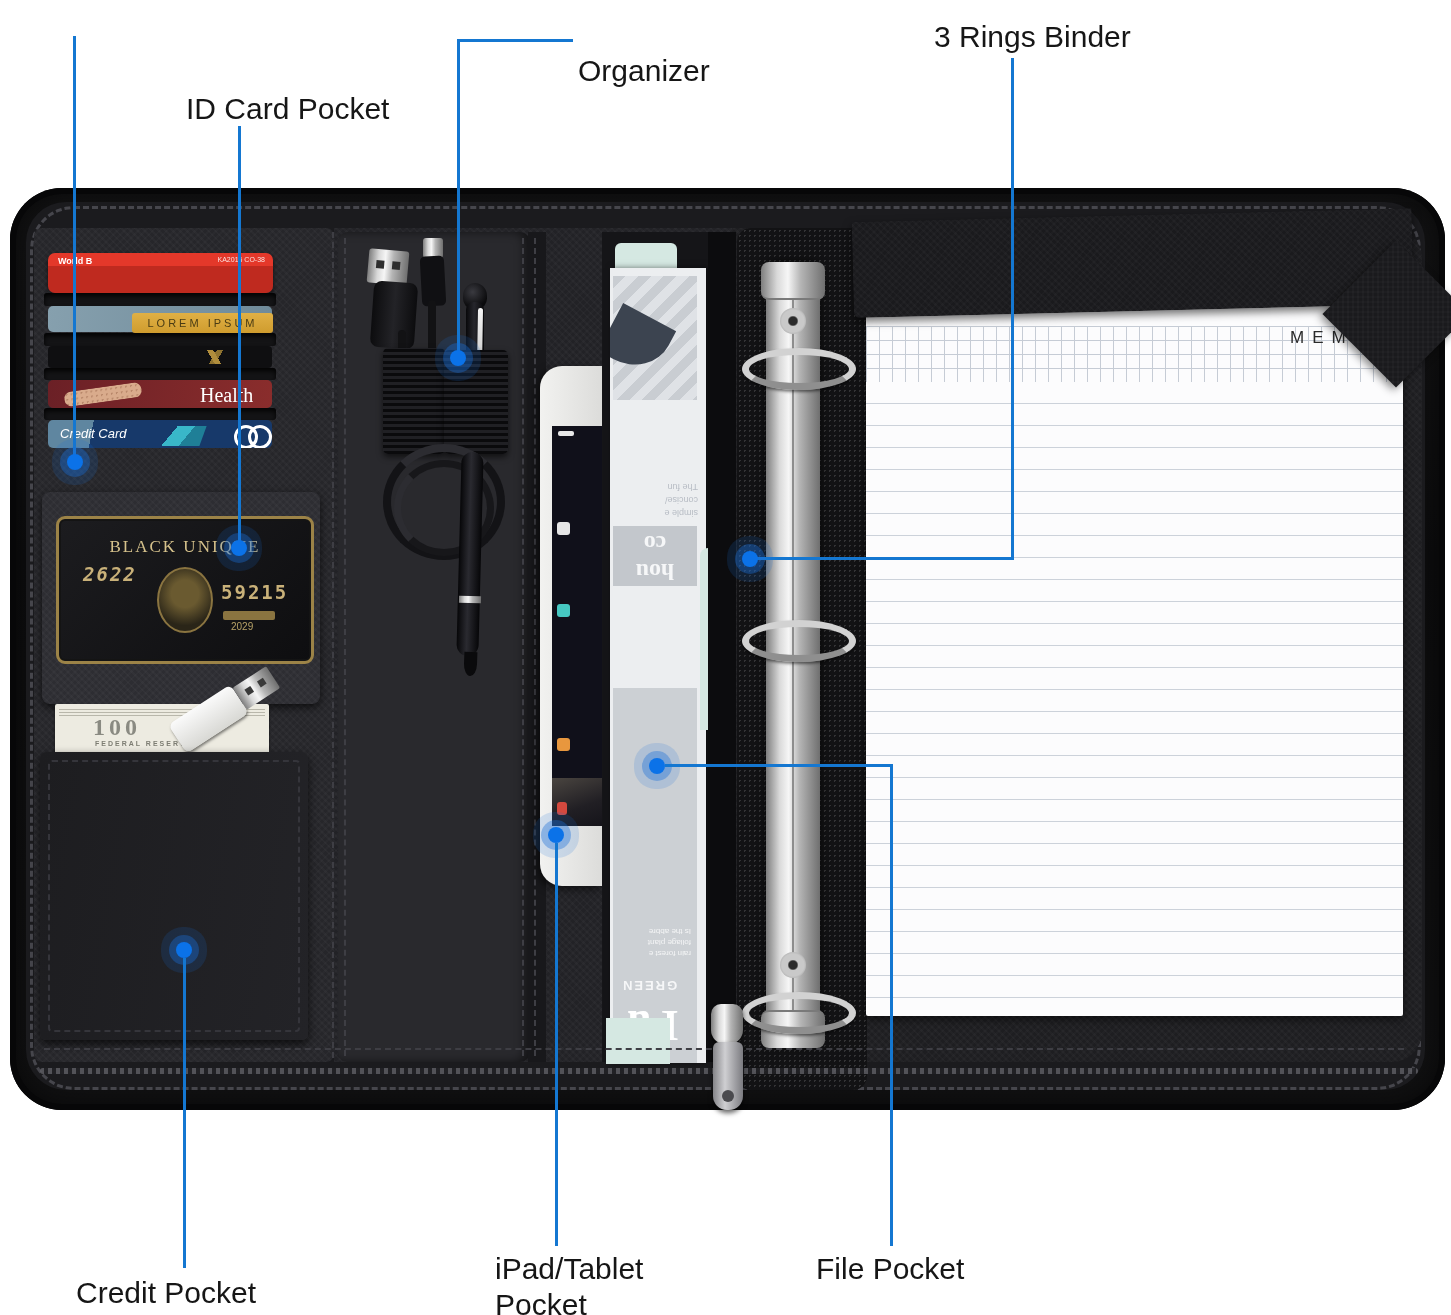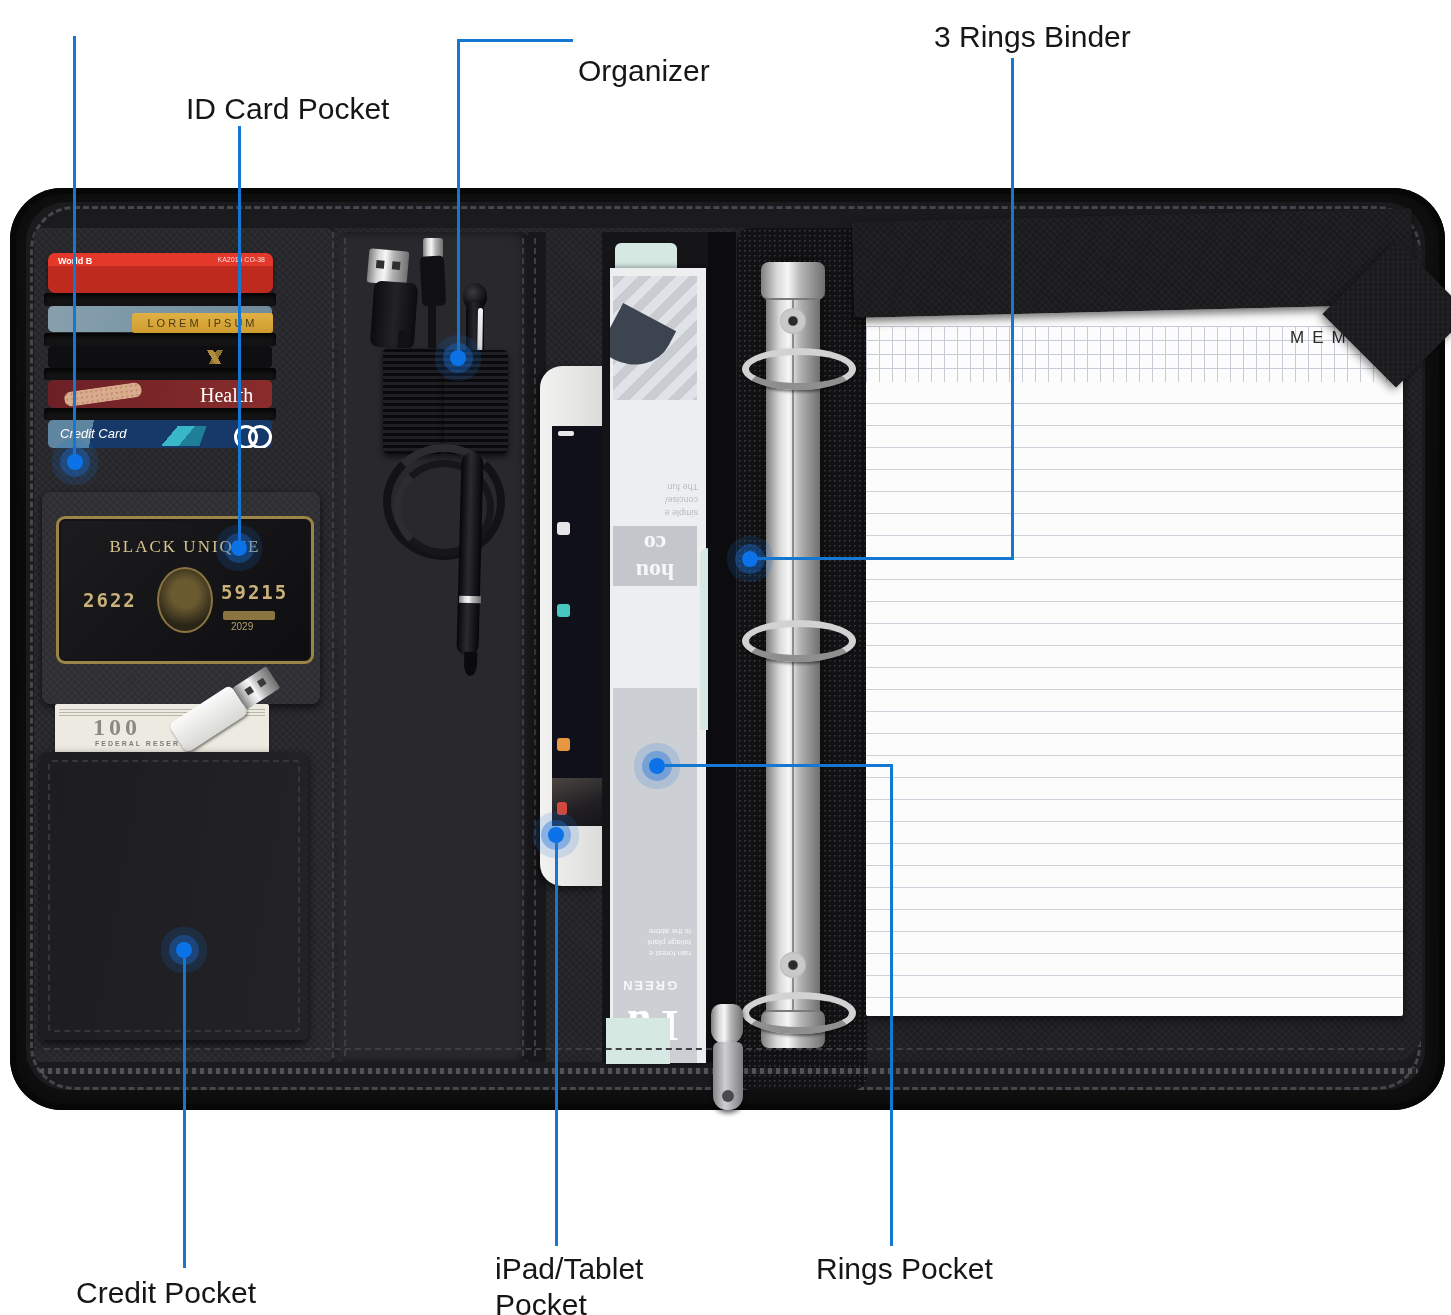--- a/index.html
+++ b/index.html
@@ -86,21 +86,21 @@
     <div class="abs" style="left:95px;top:6px;width:60px;height:20px;background:linear-gradient(115deg,transparent 45%,#39b7c9 45% 70%,#1f7f97 70%);transform:skewX(-20deg);"></div>
     <span class="abs cardtxt" style="left:12px;top:6px;font-size:13px;font-style:italic;">Credit Card</span>
     <div class="abs" style="left:186px;top:5px;width:18px;height:18px;border:3px solid #fff;border-radius:50%;"></div>
     <div class="abs" style="left:200px;top:5px;width:18px;height:18px;border:3px solid #fff;border-radius:50%;"></div>
   </div>
 
   <div class="abs panel" style="left:42px;top:492px;width:278px;height:212px;border-radius:8px;background-color:#2d2d32;box-shadow:0 3px 8px rgba(0,0,0,.7);"></div>
   <div class="abs" style="left:56px;top:516px;width:252px;height:142px;border-radius:9px;background:linear-gradient(135deg,#1c1c1f,#0e0e10);border:3px solid #9c8347;box-shadow:inset 0 0 0 2px #141414;">
     <div style="text-align:center;margin-top:18px;font-family:'Liberation Serif',serif;font-size:17px;letter-spacing:2px;color:#d6c28c;">BLACK UNIQUE</div>
     <div class="abs" style="left:98px;top:48px;width:52px;height:62px;border:2px solid #8a7440;border-radius:50%;background:radial-gradient(circle at 50% 40%,#6a5a30 0 30%,#2a2518 70%);"></div>
-    <span class="abs" style="left:24px;top:70px;font-family:'DejaVu Sans Mono',monospace;font-weight:bold;font-size:19px;color:#c9b179;letter-spacing:2px;">2622</span>
+    <span class="abs" style="left:24px;top:44px;font-family:'DejaVu Sans Mono',monospace;font-weight:bold;font-size:19px;color:#c9b179;letter-spacing:2px;font-style:italic;">2622</span>
     <span class="abs" style="left:162px;top:62px;font-family:'DejaVu Sans Mono',monospace;font-weight:bold;font-size:19px;color:#c9b179;letter-spacing:2px;">59215</span>
     <div class="abs" style="left:164px;top:92px;width:52px;height:9px;background:linear-gradient(90deg,#5a4a22,#a8featured 50%,#5a4a22);background-color:#8a7440;border-radius:2px;"></div>
     <div class="abs" style="left:172px;top:102px;font-size:10px;color:#b7a267;">2029</div>
   </div>
 
   <div class="abs" style="left:55px;top:704px;width:214px;height:50px;background:#edebe1;border-radius:2px;box-shadow:0 2px 3px rgba(0,0,0,.5);overflow:hidden;">
     <div class="abs" style="left:4px;top:4px;right:4px;height:8px;background:repeating-linear-gradient(0deg,#b9b7ab 0 1px,transparent 1px 3px);"></div>
     <span class="abs" style="left:38px;top:10px;font-family:'Liberation Serif',serif;font-size:24px;font-weight:bold;color:#8a8a82;letter-spacing:4px;">100</span>
     <span class="abs" style="left:40px;top:36px;font-size:7px;font-weight:bold;letter-spacing:2px;color:#7d7d73;">FEDERAL RESERVE</span>
   </div>
@@ -235,15 +235,15 @@
   <span class="abs callout" style="left:76px;top:1276px;">Credit Pocket</span>
 
   <div class="abs dot" style="left:548px;top:827px;"></div>
   <div class="abs lead-v" style="left:555px;top:843px;height:403px;"></div>
   <span class="abs callout" style="left:495px;top:1252px;">iPad/Tablet</span>
   <span class="abs callout" style="left:495px;top:1288px;">Pocket</span>
 
   <div class="abs dot" style="left:649px;top:758px;"></div>
   <div class="abs lead-h" style="left:665px;top:764px;width:228px;"></div>
   <div class="abs lead-v" style="left:890px;top:764px;height:482px;"></div>
-  <span class="abs callout" style="left:816px;top:1252px;">Rings Pocket</span>
+  <span class="abs callout" style="left:816px;top:1252px;">File Pocket</span>
 
 </div>
 
 </body></html>

